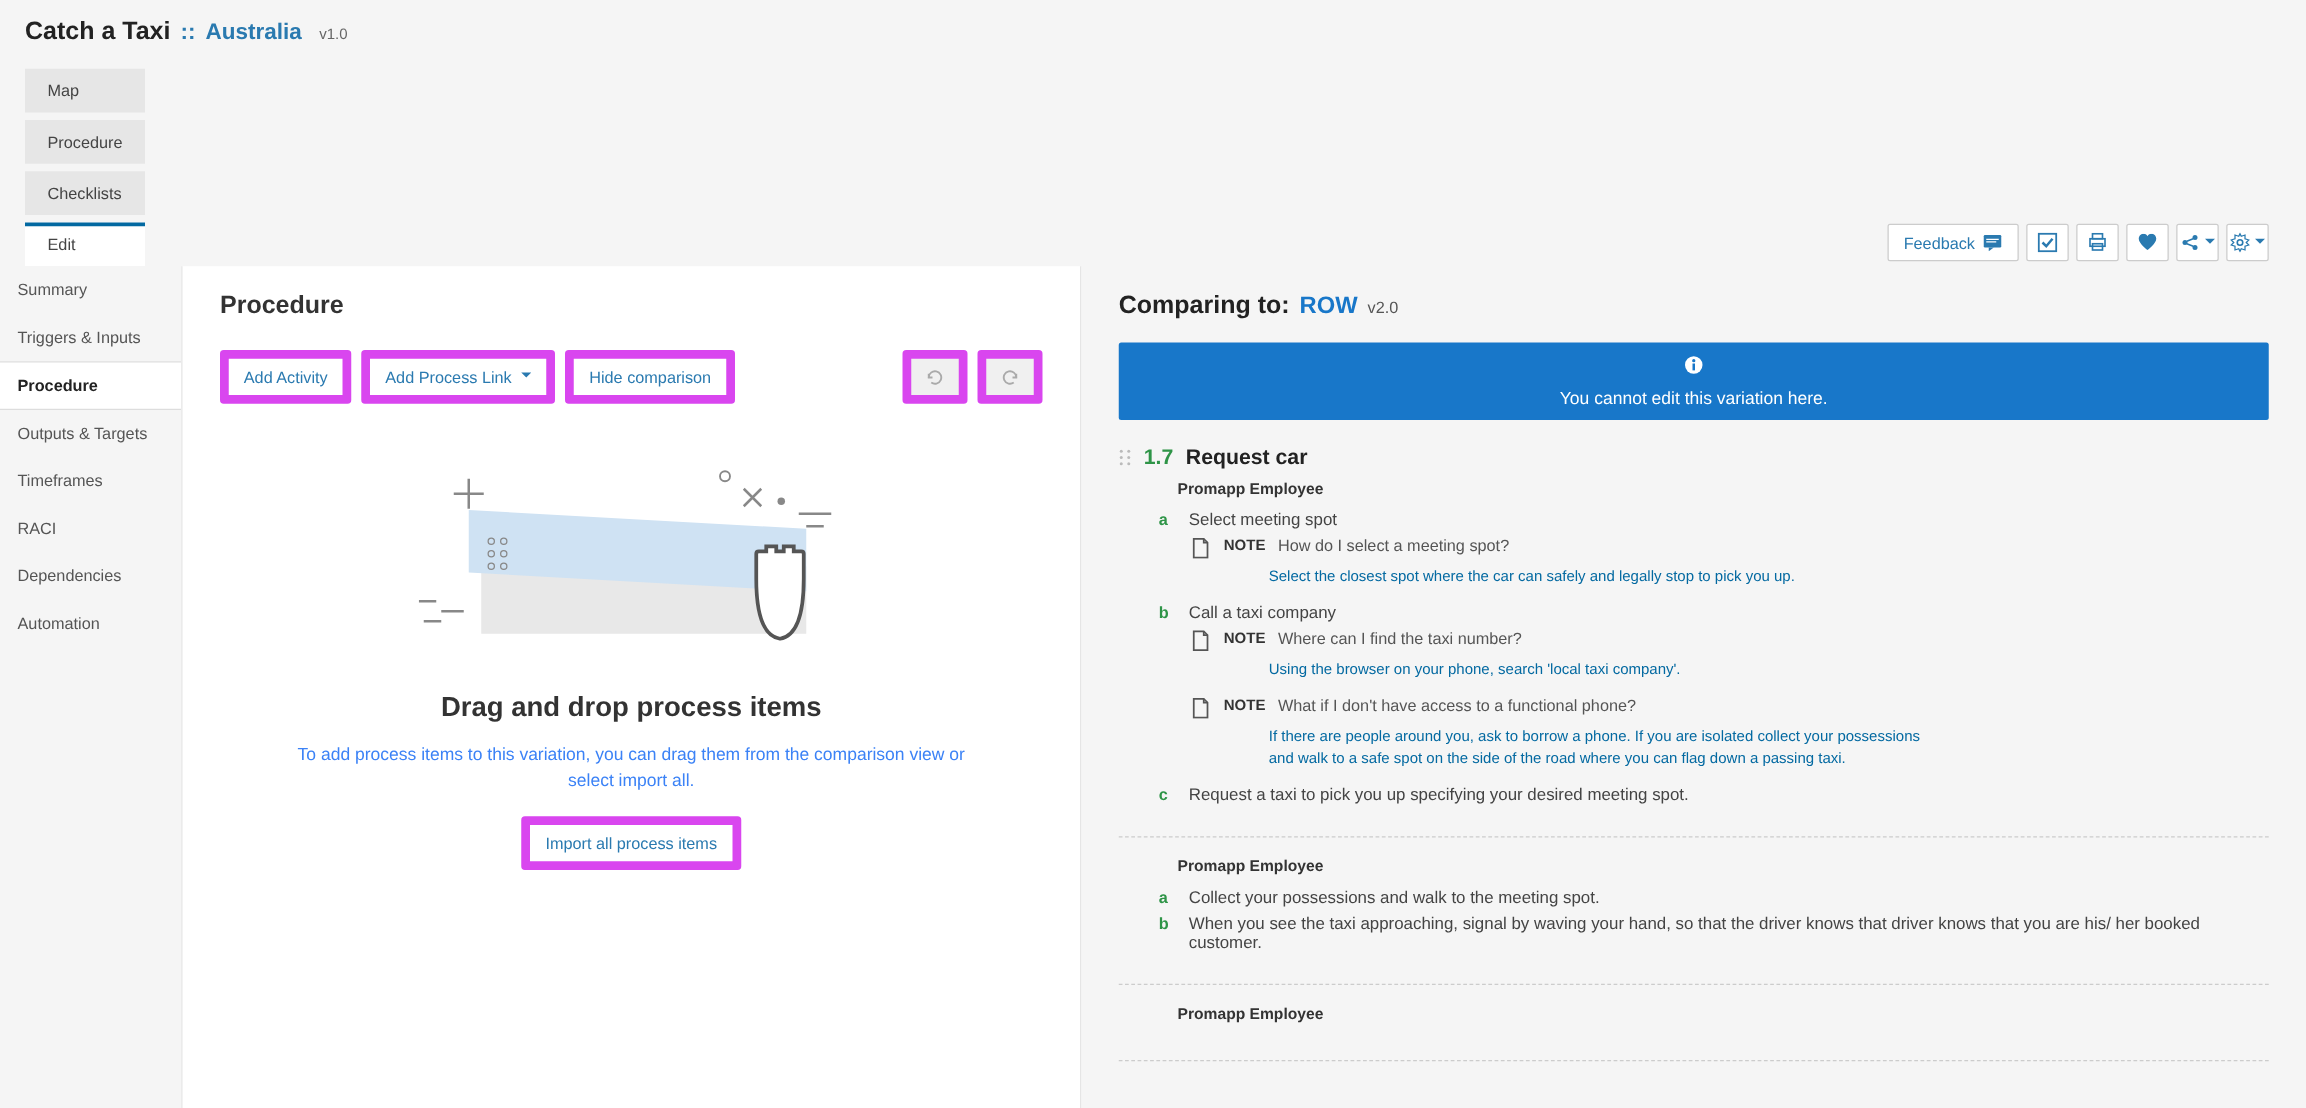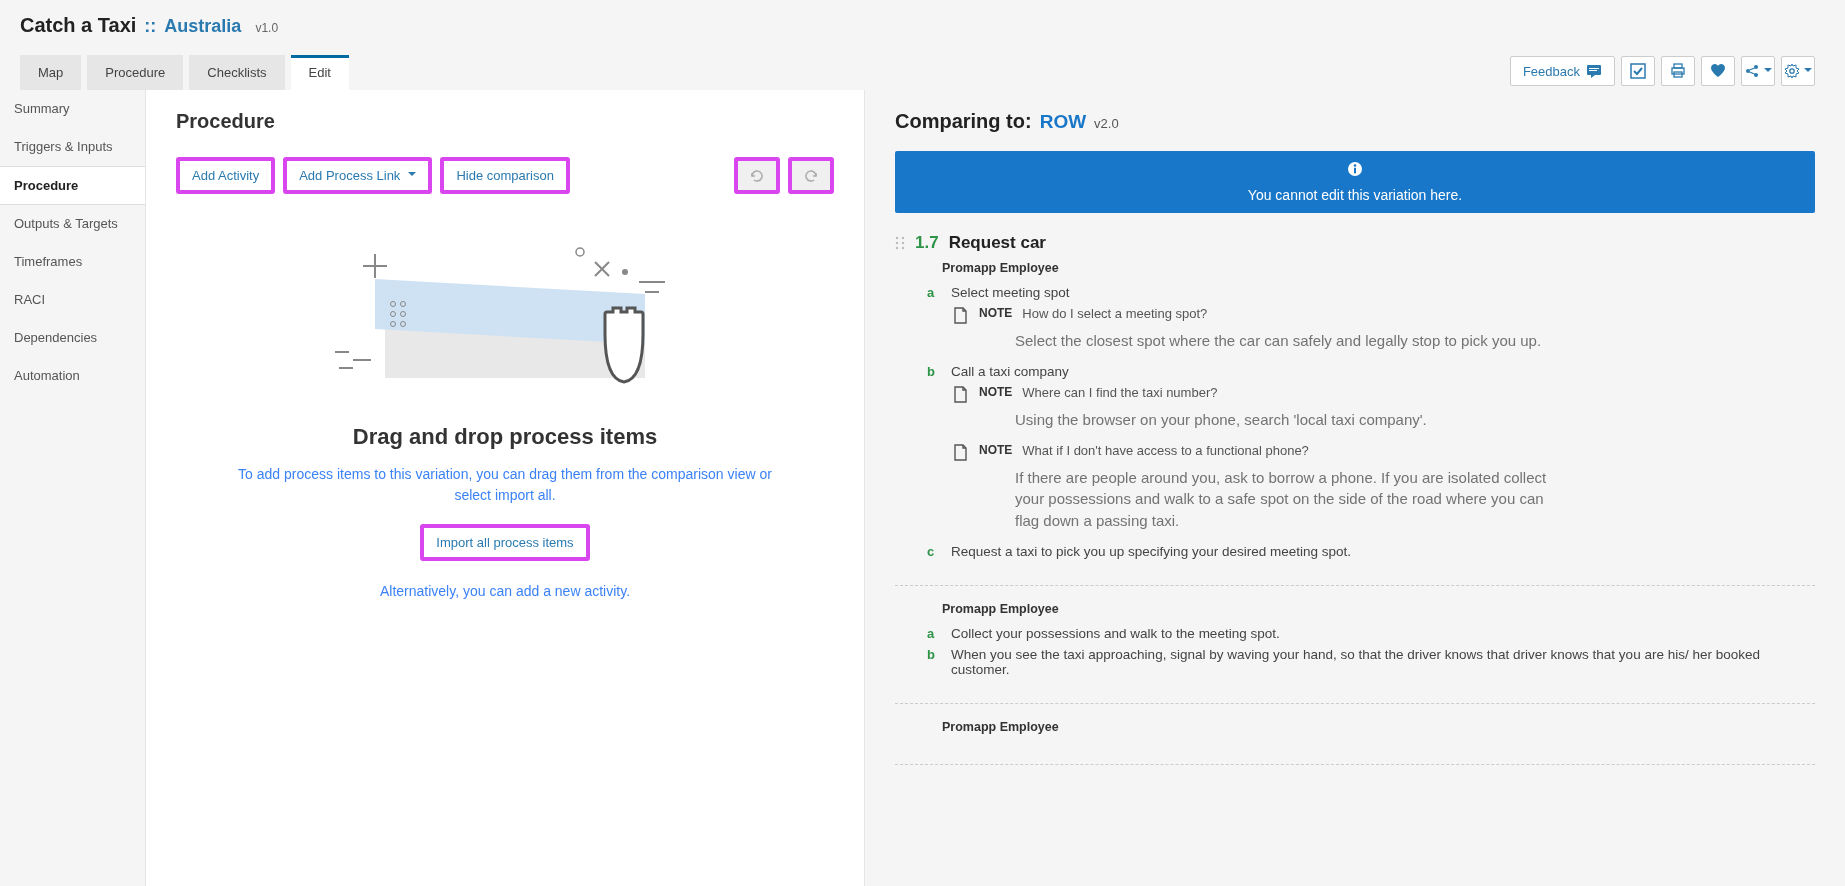--- a/index.html
+++ b/index.html
@@ -6,39 +6,39 @@
   body { font-family: -apple-system, BlinkMacSystemFont, "Segoe UI", Arial, sans-serif; background: #f5f5f5; color: #333; font-size: 14px; }
 
   .header { padding: 14px 20px 0 20px; }
   .title-row { display: flex; align-items: baseline; gap: 8px; }
   .page-title { font-size: 20px; font-weight: 700; color: #222; }
   .sep { color: #2a7ab0; font-size: 18px; font-weight: 700; }
   .variation { color: #2a7ab0; font-size: 18px; font-weight: 600; }
   .ver { color: #666; font-size: 12px; margin-left: 6px; }
 
   .second-row { display: flex; justify-content: space-between; align-items: flex-end; margin-top: 18px; }
-  .tabs { display: flex; gap: 6px; }
+  .tabs { display: flex; gap: 6px; flex-direction: column; }
   .tab { padding: 10px 18px; background: #e6e6e6; color: #444; font-size: 13px; cursor: pointer; }
   .tab.active { background: #fff; border-top: 3px solid #0369a1; padding-top: 7px; }
 
   .toolbar-right { display: flex; gap: 6px; padding-bottom: 4px; padding-right: 10px; }
   .feedback-btn { background: #fff; border: 1px solid #ccc; padding: 6px 12px; color: #2a7ab0; font-size: 13px; display: flex; align-items: center; gap: 6px; cursor: pointer; border-radius: 2px; }
   .icon-btn { background: #fff; border: 1px solid #ccc; width: 34px; height: 30px; display: flex; align-items: center; justify-content: center; color: #2a7ab0; cursor: pointer; border-radius: 2px; }
 
   .layout { display: flex; height: calc(100vh - 90px); }
 
   .sidebar { width: 145px; background: #f5f5f5; }
   .side-item { padding: 11px 14px; color: #555; font-size: 13px; cursor: pointer; border-bottom: 1px solid transparent; }
   .side-item.active { background: #fff; color: #222; font-weight: 600; border-top: 1px solid #ddd; border-bottom: 1px solid #ddd; }
 
   .main { flex: 1; background: #fff; border-left: 1px solid #e5e5e5; border-right: 1px solid #e5e5e5; padding: 20px 30px; overflow-y: auto; max-width: 720px; }
   .main h2 { font-size: 20px; font-weight: 700; margin-bottom: 24px; }
   .actions { display: flex; justify-content: space-between; margin-bottom: 30px; }
   .action-group { display: flex; gap: 8px; }
-  .btn { background: #fff; border: 4px solid #d946ef; padding: 7px 12px; color: #2a7ab0; font-size: 13px; cursor: pointer; border-radius: 3px; display: flex; align-items: center; gap: 4px; }
+  .btn { background: #fff; border: 7px solid #d946ef; padding: 7px 12px; color: #2a7ab0; font-size: 13px; cursor: pointer; border-radius: 3px; display: flex; align-items: center; gap: 4px; }
   .btn.disabled { color: #aaa; background: #f0f0f0; cursor: default; }
 
   .empty-state { text-align: center; padding: 10px 0; }
   .illus { width: 340px; height: 180px; margin: 0 auto 10px; position: relative; }
   .empty-state h3 { font-size: 22px; font-weight: 700; margin-bottom: 14px; }
   .empty-state p { color: #3b82f6; font-size: 14px; line-height: 1.5; margin-bottom: 18px; max-width: 560px; margin-left: auto; margin-right: auto; }
 
   .compare { flex: 1; padding: 20px 30px; overflow-y: auto; }
   .compare-header { display: flex; align-items: baseline; gap: 8px; margin-bottom: 18px; }
   .compare-header .lbl { font-size: 20px; font-weight: 700; color: #222; }
@@ -53,21 +53,21 @@
   .activity-num { color: #2e9447; font-size: 17px; font-weight: 700; }
   .activity-title { font-size: 17px; font-weight: 700; color: #222; }
   .role { font-size: 12.5px; font-weight: 700; color: #333; margin-left: 47px; margin-bottom: 10px; }
   .task-row { display: flex; gap: 12px; margin-left: 32px; margin-bottom: 6px; }
   .task-letter { color: #2e9447; font-weight: 700; font-size: 13px; width: 12px; }
   .task-text { color: #444; font-size: 13.5px; flex: 1; }
   .note-row { display: flex; gap: 10px; margin-left: 58px; margin-bottom: 6px; align-items: flex-start; }
   .note-icon { display: inline-flex; width: 16px; margin-top: 1px; }
   .note-label { font-weight: 700; font-size: 12px; color: #333; }
   .note-q { color: #555; font-size: 13px; }
-  .note-body { margin-left: 120px; color: #737373; font-size: 15px; line-height: 1.45; margin-bottom: 12px; max-width: 540px; }
+  .note-body { margin-left: 120px; color: #0369a1; font-size: 12px; line-height: 1.45; margin-bottom: 12px; max-width: 540px; }
 
   svg { display: block; }
   .caret-down::after { content: ""; display: inline-block; border: 4px solid transparent; border-top-color: currentColor; margin-left: 4px; margin-top: 2px; }
 </style>
 </head>
 <body>
 
 <div class="header">
   <div class="title-row">
     <span class="page-title">Catch a Taxi</span>
@@ -191,21 +191,20 @@
             <circle cx="68" cy="90" r="2.5" fill="none" stroke="#888"></circle>
           <path d="M270 100 L270 80 Q270 78 272 78 L278 78 L278 74 L286 74 L286 78 L292 78 L292 74 L300 74 L300 78 L306 78 Q308 78 308 80 L308 100 Q308 145 289 148 Q270 145 270 100 Z" fill="#fff" stroke="#555" stroke-width="3"></path>
           <line x1="0" y1="118" x2="14" y2="118" stroke="#888" stroke-width="2"></line>
           <line x1="18" y1="126" x2="36" y2="126" stroke="#888" stroke-width="2"></line>
           <line x1="4" y1="134" x2="18" y2="134" stroke="#888" stroke-width="2"></line>
         </svg>
       </div>
       <h3>Drag and drop process items</h3>
       <p>To add process items to this variation, you can drag them from the comparison view or select import all.</p>
       <button class="btn" style="margin:0 auto 20px;">Import all process items</button>
-      <p>Alternatively, you can add a new activity.</p>
     </div>
   </div>
 
   <div class="compare">
     <div class="compare-header">
       <span class="lbl">Comparing to:</span>
       <span class="var">ROW</span>
       <span class="ver2">v2.0</span>
     </div>
     <div class="banner">

